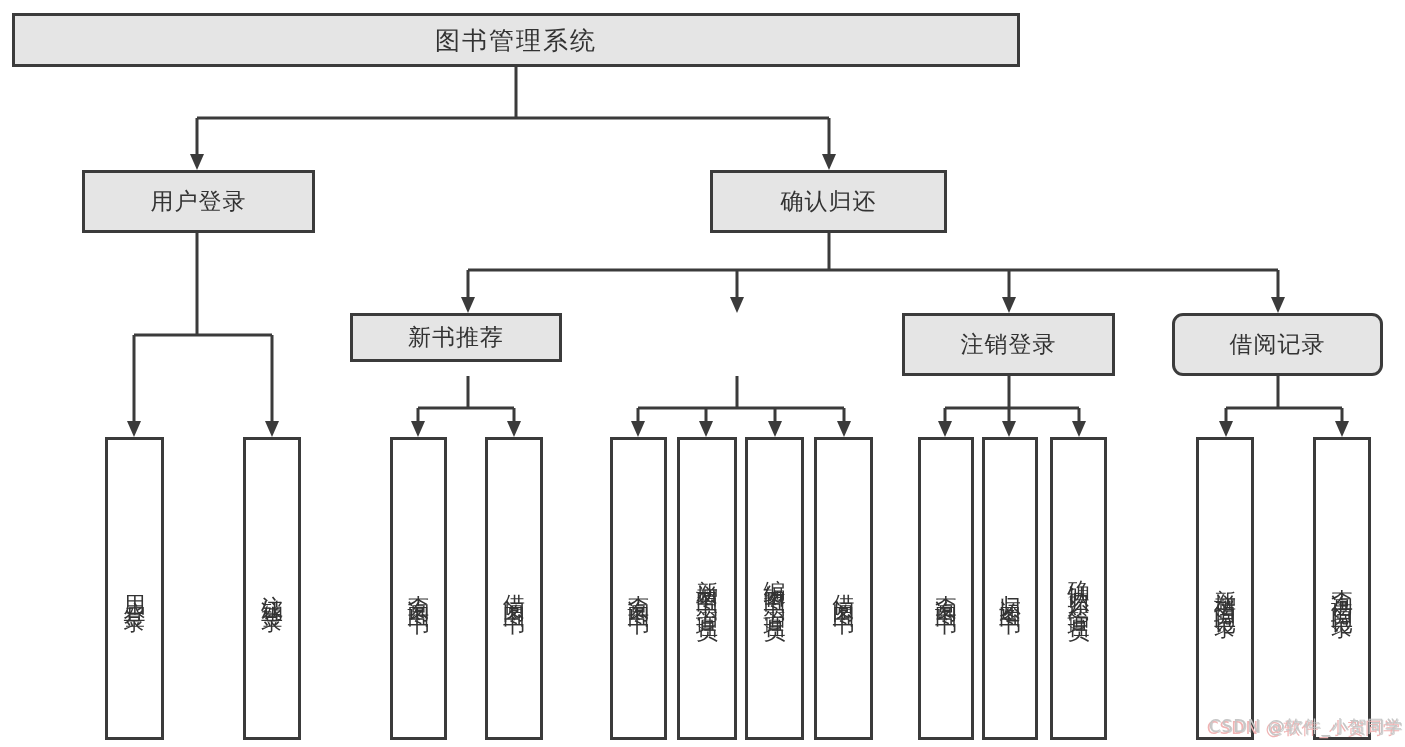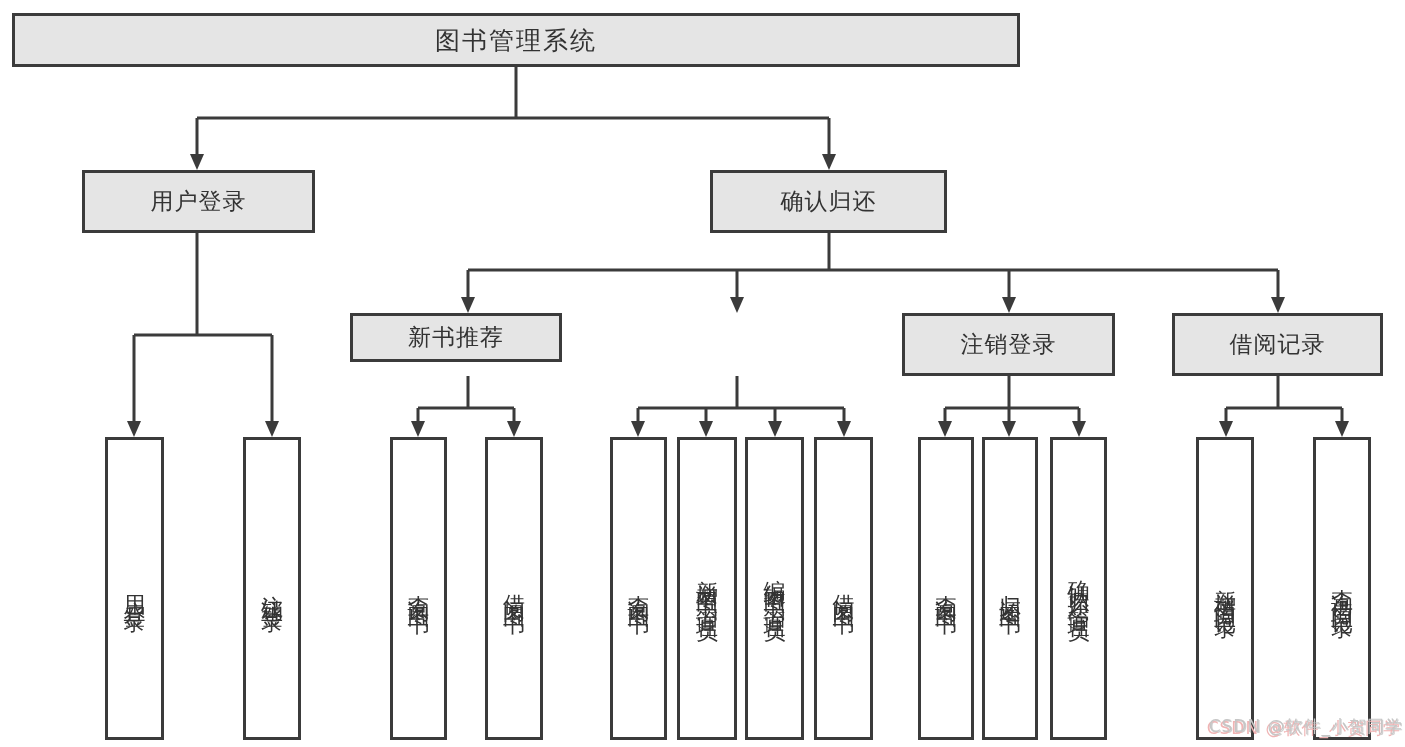--- a/index.html
+++ b/index.html
@@ -126,21 +126,21 @@
   <div class="hbox" style="left:710px; top:170px; width:237px; height:63px;">
     <span>确认归还</span>
   </div>
 
   <div class="hbox" style="left:350px; top:313px; width:212px; height:49px;">
     <span>新书推荐</span>
   </div>
   <div class="hbox" style="left:902px; top:313px; width:213px; height:63px;">
     <span>注销登录</span>
   </div>
-  <div class="hbox" style="left:1172px; top:313px; width:211px; height:63px;">
+  <div class="hbox" style="left:1172px; top:313px; width:211px; height:63px;border-radius:11px;">
     <span>借阅记录</span>
   </div>
 
   <div class="vbox" style="left:105px; width:59px;">
     <span class="vtext">用户登录</span>
   </div>
   <div class="vbox" style="left:243px; width:58px;">
     <span class="vtext">注销登录</span>
   </div>
   <div class="vbox" style="left:390px; width:57px;">

